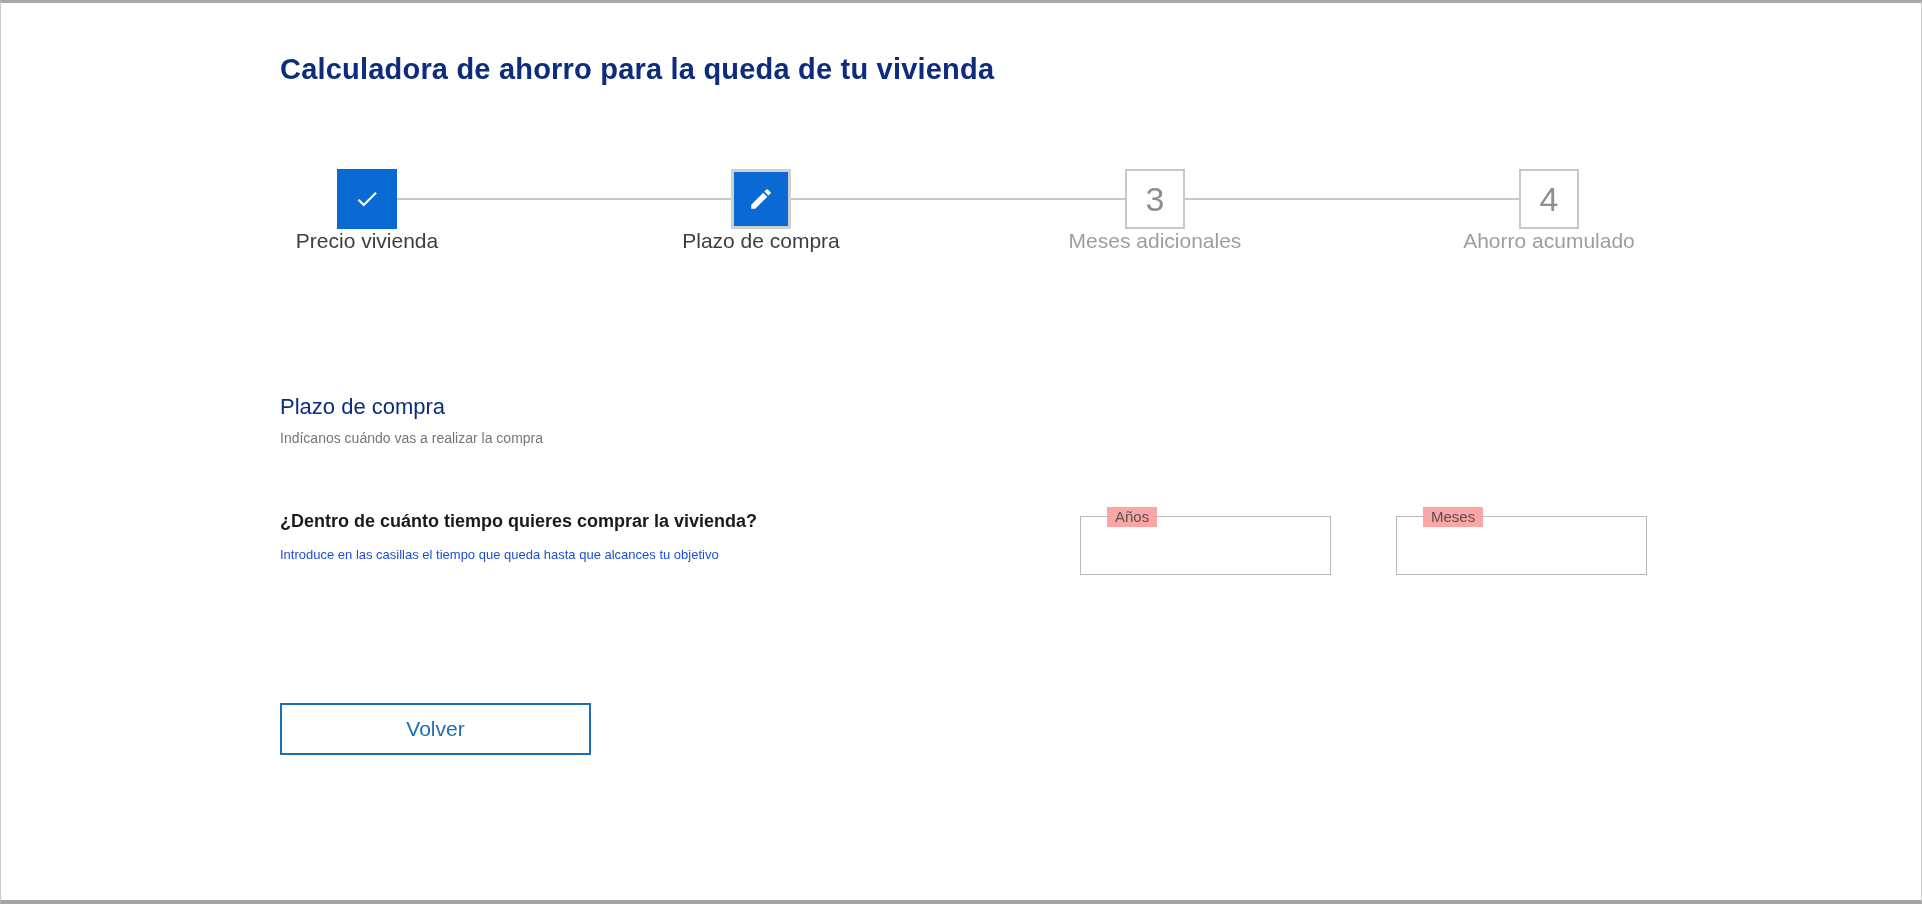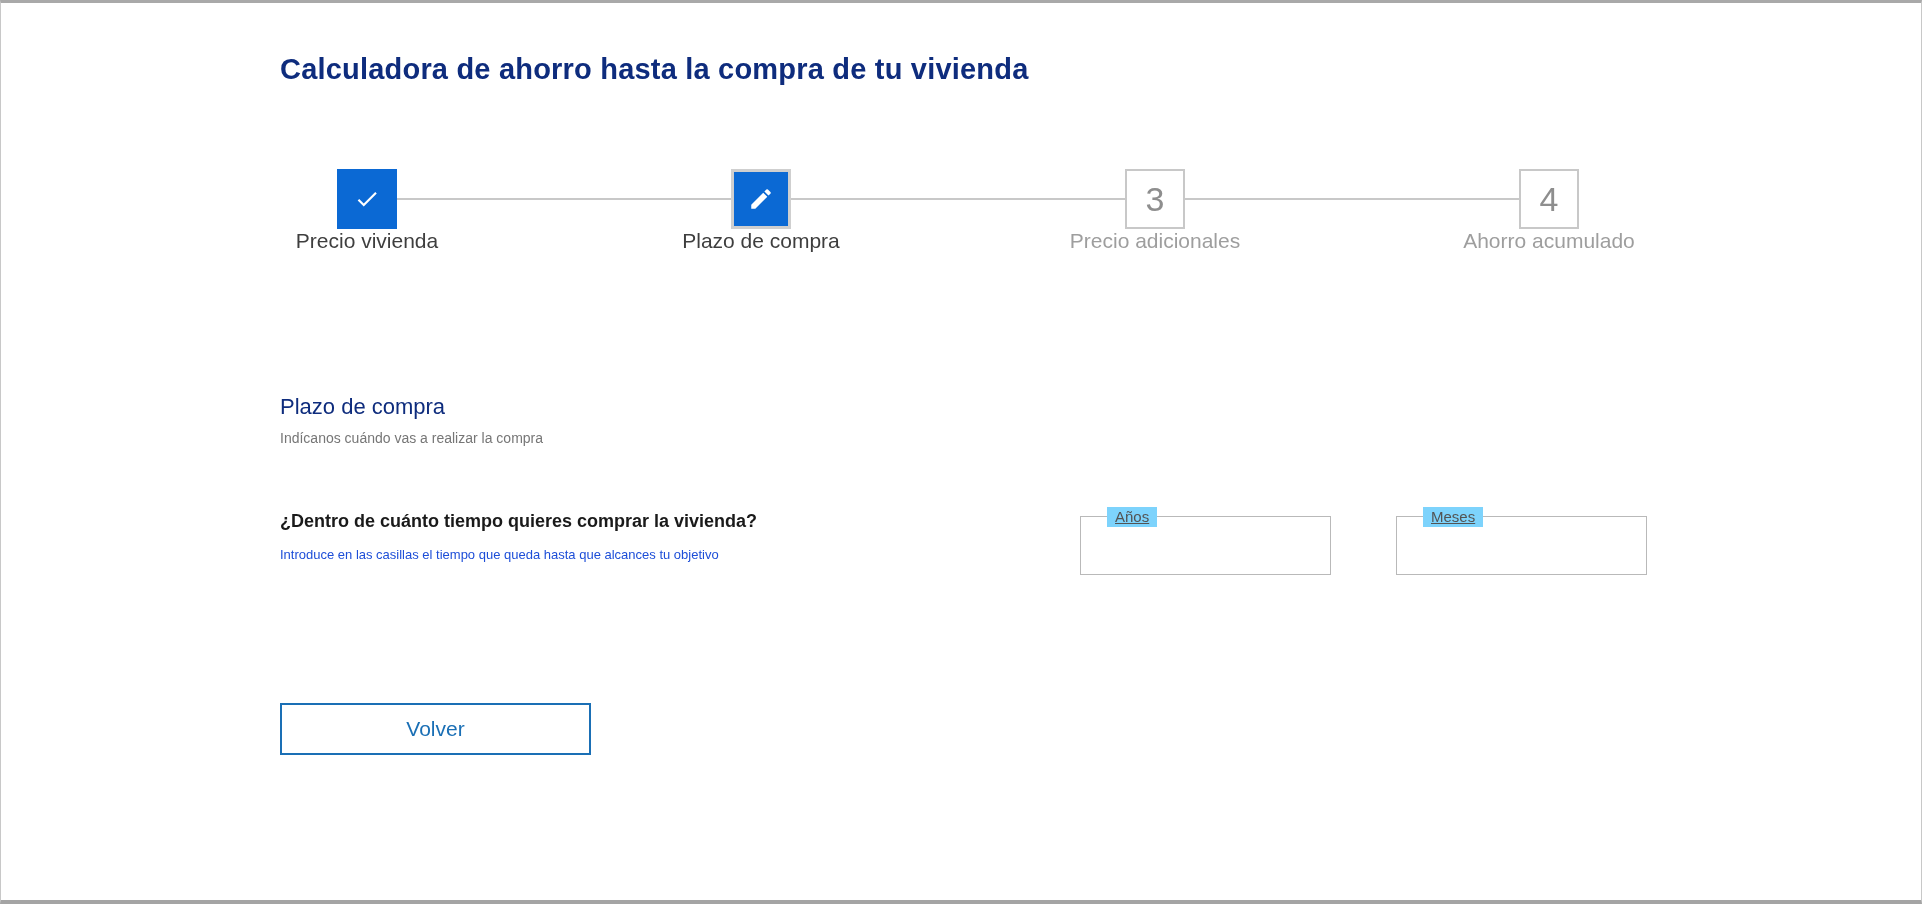--- a/index.html
+++ b/index.html
@@ -77,22 +77,22 @@
     font-size:13px; color:#1d4ed8; line-height:1.6;
   }
   .field-group{
     position:absolute; top:513px; width:251px; height:59px;
     border:1px solid #b9b9b9; background:#fff;
   }
   .field-group.years{ left:1079px; }
   .field-group.months{ left:1395px; }
   .field-label{
     position:absolute; top:-10px; left:26px;
-    background:#7dd3fc; padding:0 8px;
-    font-size:15px; color:#535353; line-height:20px;text-decoration:underline;
+    background:#fca5a5; padding:0 8px;
+    font-size:15px; color:#535353; line-height:20px;
   }
   .field-input{
     width:100%; height:100%; border:none; outline:none;
     padding:10px 14px; font-size:20px; color:#1a1a1a; background:transparent;
     font-family:inherit;
   }
   
   .btn{
     position:absolute; display:flex; align-items:center; justify-content:center;
     cursor:pointer; font-family:inherit;
@@ -106,21 +106,21 @@
     left:1331px; top:698px; width:316px; height:64px;
     background:var(--yellow,#f8d22e); border:none;
     color:var(--navy,#0e2c7d); font-size:22px; font-weight:700;
   }
 </style>
 </head>
 <body>
 
 <div class="page">
 
-  <h1 class="page-title">Calculadora de ahorro hasta la compra de tu vivienda</h1>
+  <h1 class="page-title">Calculadora de ahorro para la queda de tu vivienda</h1>
 
   <div class="stepper">
     <div class="stepper-connector"></div>
 
     <div class="step">
       <div class="step-box completed">
         <span>
           <svg viewBox="0 0 24 24">
               <path d="M9 16.2 4.8 12l-1.4 1.4L9 19 21 7l-1.4-1.4z" fill="#ffffff"></path>
             </svg>
@@ -137,21 +137,21 @@
             </svg>
         </span>
       </div>
       <div class="step-label">Plazo de compra</div>
     </div>
 
     <div class="step">
       <div class="step-box">
         <span class="step-number">3</span>
       </div>
-      <div class="step-label upcoming">Precio adicionales</div>
+      <div class="step-label upcoming">Meses adicionales</div>
     </div>
 
     <div class="step">
       <div class="step-box">
         <span class="step-number">4</span>
       </div>
       <div class="step-label upcoming">Ahorro acumulado</div>
     </div>
   </div>
 

